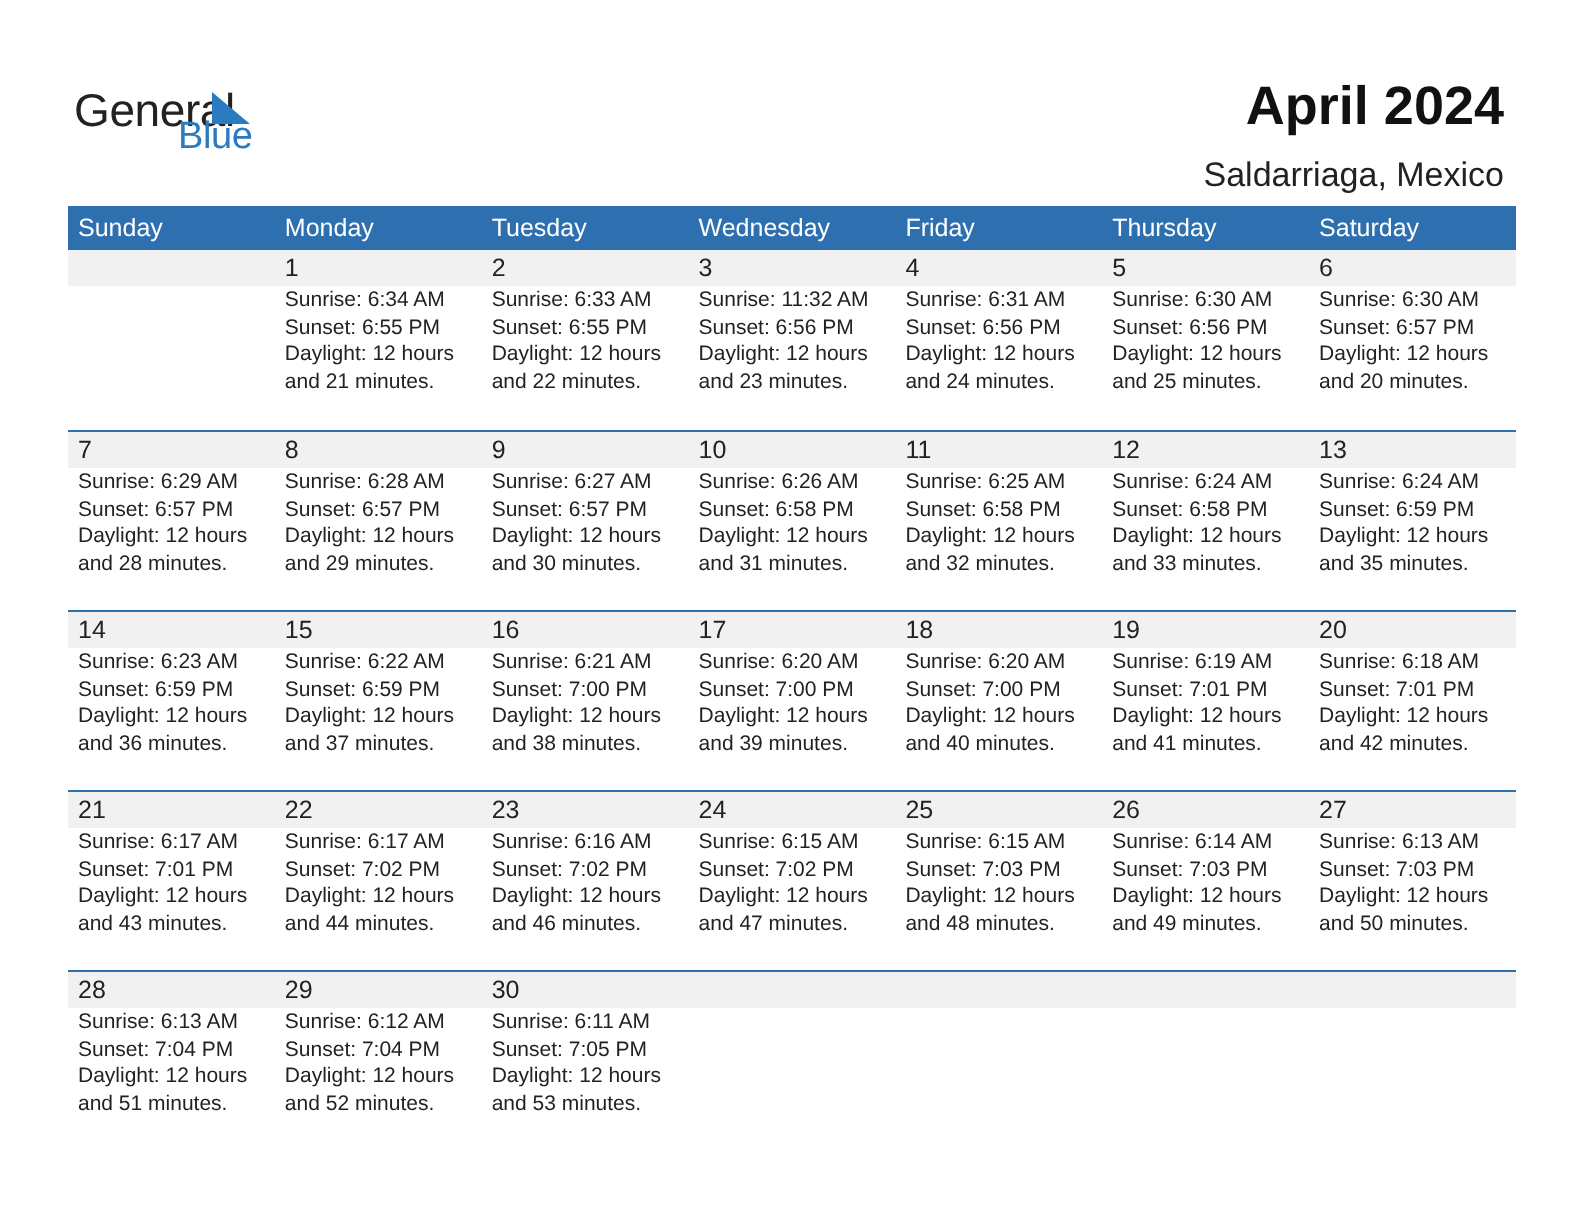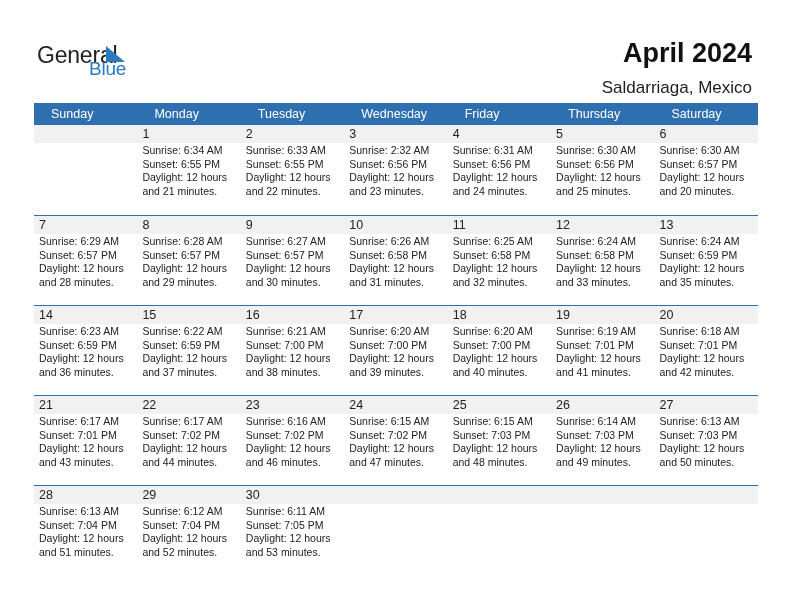--- a/index.html
+++ b/index.html
@@ -8,21 +8,21 @@
     .logo { position: absolute; left: 37px; top: 42px; width: 100px; height: 40px; }
     .logo .general { position: absolute; left: 0; top: 0; font-size: 23px; color: #222; letter-spacing: -0.2px; }
     .logo .blue { position: absolute; left: 52px; top: 16px; font-size: 19px; color: #2a7bc0; letter-spacing: -0.2px; }
     .logo .tri { position: absolute; left: 69px; top: 4px; width: 0; height: 0;
                  border-top: 16px solid transparent; border-left: 19px solid #2a7bc0; }
     .title { position: absolute; right: 40px; top: 38px; font-size: 27px; color: #111; font-weight: bold; }
     .subtitle { position: absolute; right: 40px; top: 78px; font-size: 17px; color: #222; }
     .cal { position: absolute; left: 34px; top: 103px; width: 724px; }
     .hdr { display: flex; background: #2e6fb0; height: 22px; }
     .hdr div { width: 103.43px; box-sizing: border-box; padding-left: 5px; color: #ffffff;
-               font-size: 12.5px; line-height: 22px; margin-left: 12px; }
+               font-size: 12.5px; line-height: 22px; }
     .week { position: relative; height: 90px; }
     .week.bordered { border-top: 1.5px solid #2e6fb0; box-sizing: border-box; }
     .band { position: absolute; left: 0; right: 0; top: 0; height: 18px; background: #f1f1f1; }
     .cells { position: relative; display: flex; }
     .cell { width: 103.43px; box-sizing: border-box; padding-left: 5px; }
     .num { font-size: 12.5px; line-height: 18px; height: 18px; color: #222; }
     .info { font-size: 10.5px; line-height: 13.5px; color: #222; margin-top: 1px; }
   </style>
 </head>
 <body>
@@ -67,21 +67,21 @@
             <div class="info">
               <div>Sunrise: 6:33 AM</div>
               <div>Sunset: 6:55 PM</div>
               <div>Daylight: 12 hours</div>
               <div>and 22 minutes.</div>
             </div>
           </div>
           <div class="cell">
             <div class="num">3</div>
             <div class="info">
-              <div>Sunrise: 2:32 AM</div>
+              <div>Sunrise: 11:32 AM</div>
               <div>Sunset: 6:56 PM</div>
               <div>Daylight: 12 hours</div>
               <div>and 23 minutes.</div>
             </div>
           </div>
           <div class="cell">
             <div class="num">4</div>
             <div class="info">
               <div>Sunrise: 6:31 AM</div>
               <div>Sunset: 6:56 PM</div>

